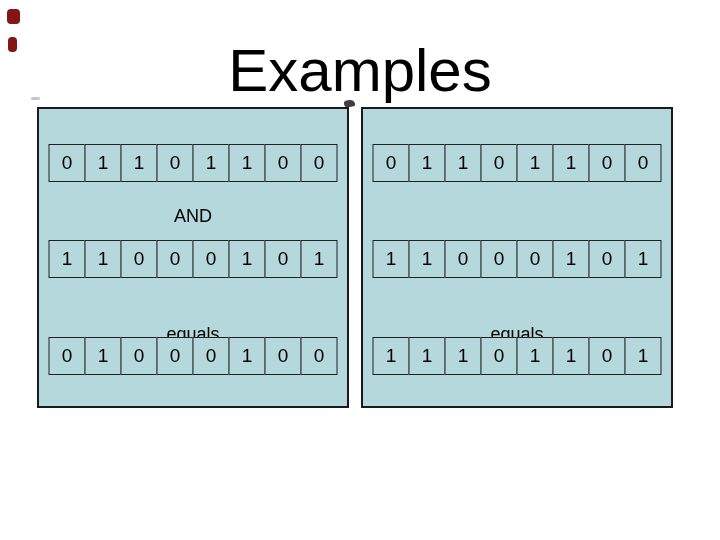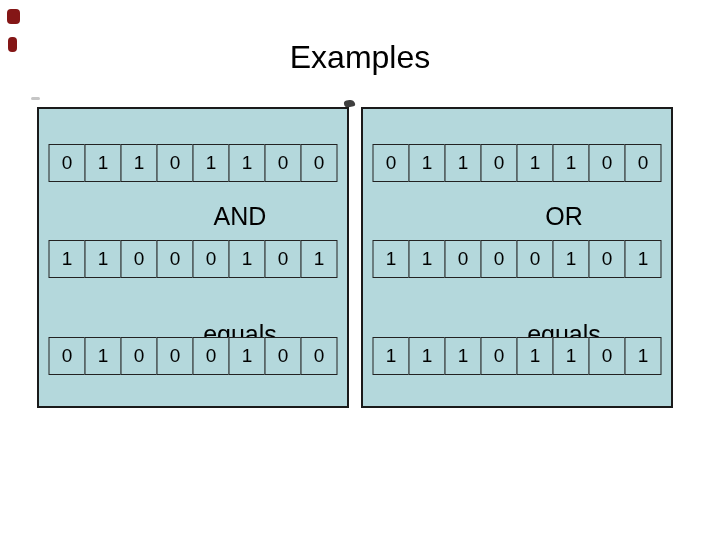--- a/index.html
+++ b/index.html
@@ -8,21 +8,21 @@
     position: relative;
     background: #ffffff;
     overflow: hidden;
     font-family: "Liberation Sans", sans-serif;
     color: var(--text, #000);
   }
   .slide-title {
     position: absolute;
     top: 41px; left: 0; width: 720px;
     text-align: center;
-    font-size: 32px;
+    font-size: 60px;
     line-height: 1;
     letter-spacing: 0px;
     color: var(--text, #000);
   }
   .panel {
     position: absolute;
     top: 107px;
     width: 312px; height: 301px;
     box-sizing: border-box;
     background: var(--panel-bg, #b4d8dc);
@@ -47,24 +47,23 @@
     background: var(--panel-bg, #b4d8dc);
     display: flex; align-items: center; justify-content: center;
     font-size: 19px;
     color: var(--text, #000);
   }
   .bitcell:first-child { margin-left: 0; }
   .oplabel {
     position: absolute;
     left: 0; width: 100%;
     text-align: center;
-    font-size: 25px;
+    font-size: 18px;
     height: 22px; line-height: 22px;
     color: var(--text, #000);
-    padding-left: 47px;
   }
   .oplabel.op     { top: 96px; }
   .oplabel.equals { top: 183px; margin-top: 31px; }
   .accent-mark {
     position: absolute;
     background: var(--accent, #841616);
   }
   .accent-mark.m1 { left: 7px; top: 9px;  width: 13px; height: 15px; border-radius: 4px; }
   .accent-mark.m2 { left: 8px; top: 37px; width: 9px;  height: 15px; border-radius: 4px; }
   .smudge {
@@ -122,21 +121,20 @@
   <div class="bitrow r1">
       <div class="bitcell">0</div>
       <div class="bitcell">1</div>
       <div class="bitcell">1</div>
       <div class="bitcell">0</div>
       <div class="bitcell">1</div>
       <div class="bitcell">1</div>
       <div class="bitcell">0</div>
       <div class="bitcell">0</div>
     </div>
-  <div class="oplabel op">OR</div>
   <div class="bitrow r2">
       <div class="bitcell">1</div>
       <div class="bitcell">1</div>
       <div class="bitcell">0</div>
       <div class="bitcell">0</div>
       <div class="bitcell">0</div>
       <div class="bitcell">1</div>
       <div class="bitcell">0</div>
       <div class="bitcell">1</div>
     </div>

